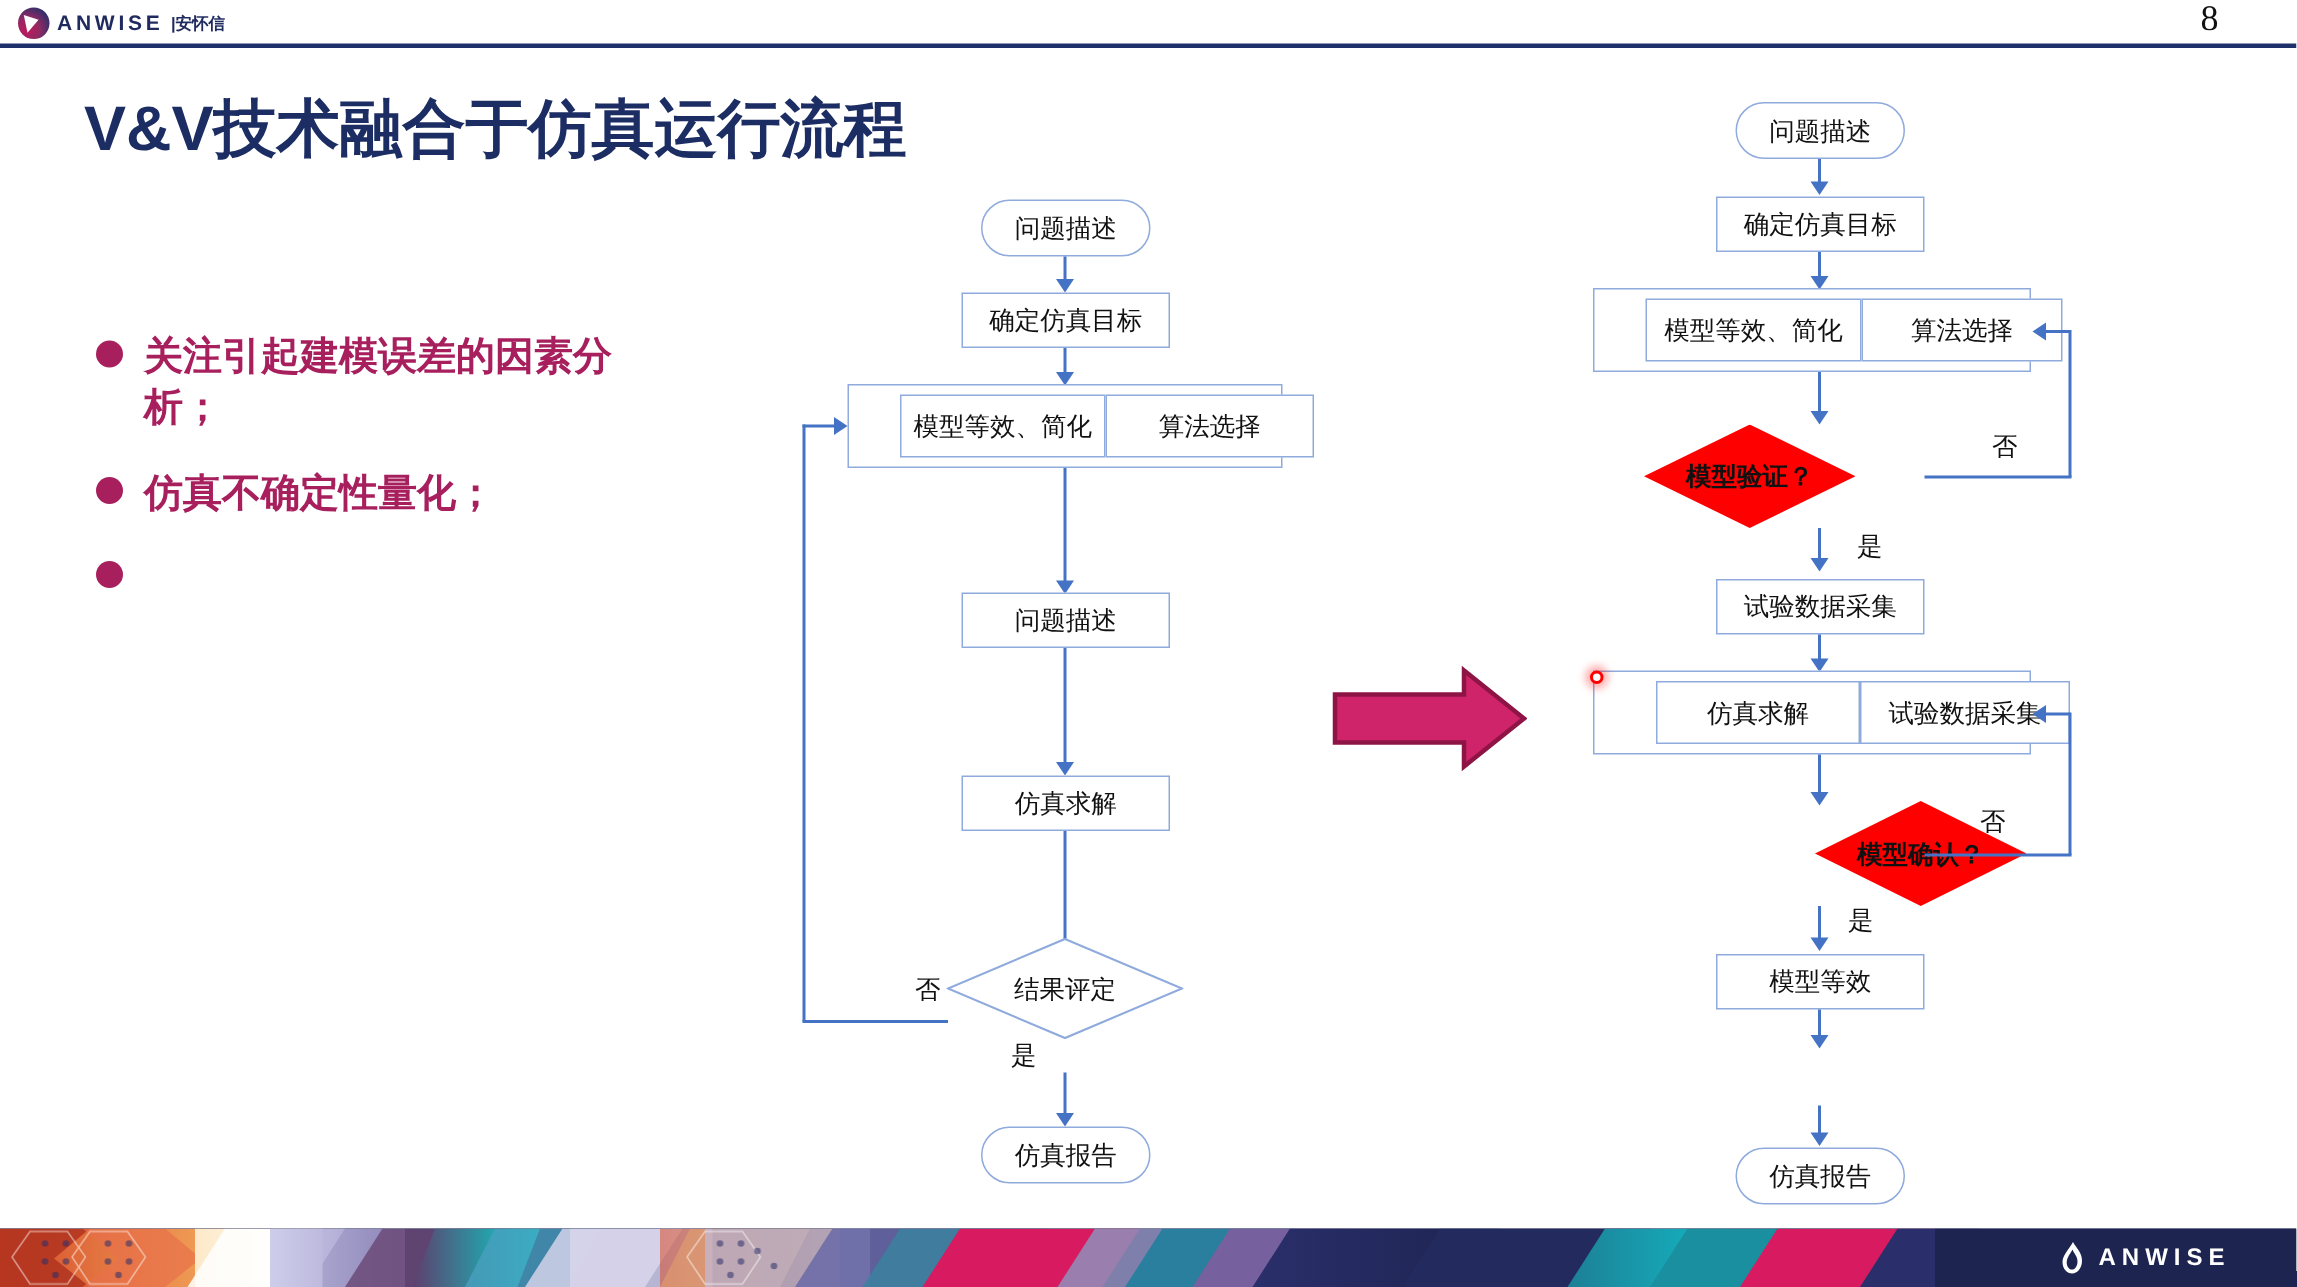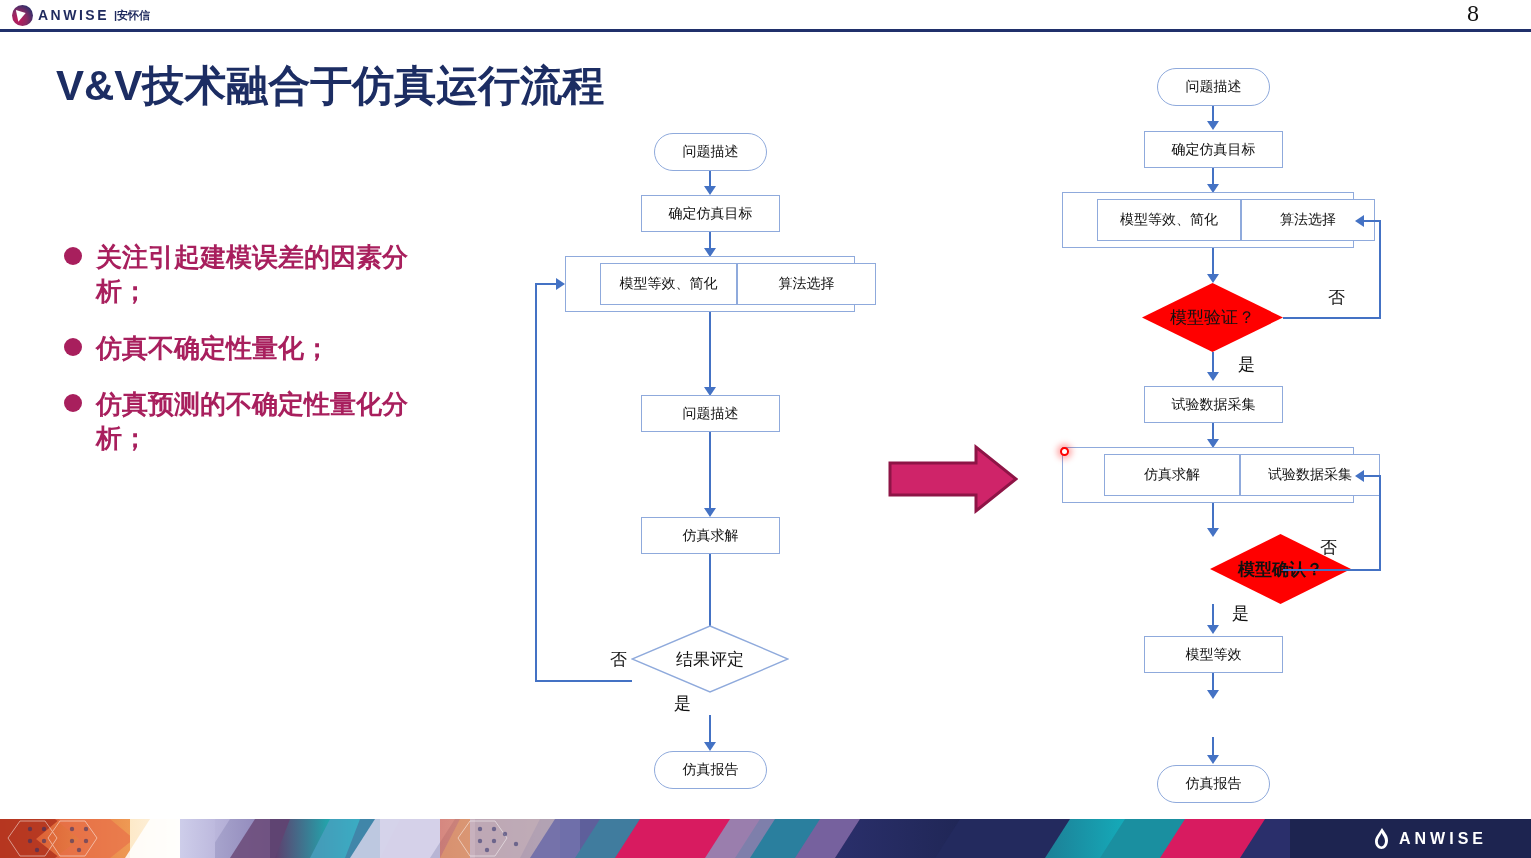--- a/index.html
+++ b/index.html
@@ -52,21 +52,21 @@
   }
 
   
   #slide-title {
     position:absolute; left:56px; top:58px;
     font-size:42px; font-weight:bold; color:#1c2d63;
     letter-spacing:0px; white-space:nowrap;
   }
 
   
-  #bullets { position:absolute; left:64px; top:240px; width:400px; }
+  #bullets { position:absolute; left:64px; top:220px; width:400px; }
   .bullet-row { display:flex; align-items:flex-start; margin-bottom:22px; }
   .bullet-dot {
     width:18px; height:18px; border-radius:50%;
     background:#a81f5d; flex:none; margin-top:7px; margin-right:14px;
   }
   .bullet-text {
     font-size:26px; font-weight:bold; color:#a81f5d;
     line-height:1.32; width:330px;
   }
 
@@ -75,21 +75,21 @@
     position:absolute; left:888px; top:443px; width:130px; height:72px;
   }
 
   
   .fc { position:absolute; }
   .node {
     position:absolute;
     border:1px solid #8faadc;
     background:#ffffff;
     display:flex; align-items:center; justify-content:center;
-    font-size:14px; color:#111111;
+    font-size:17px; color:#111111;
     font-family:"DejaVu Sans", sans-serif;
     white-space:nowrap;
     text-align:center;
   }
   .node.term { border-radius:22px; }
   .node.outer { border:1px solid #8faadc; background:#ffffff; }
   .node.inner-left, .node.inner-right {
     border:1px solid #8faadc;
     margin-left:28px;
   }
@@ -177,21 +177,20 @@
   <div class="bullet-row">
     <span class="bullet-dot"></span>
     <span class="bullet-text">关注引起建模误差的因素分析；</span>
   </div>
   <div class="bullet-row">
     <span class="bullet-dot"></span>
     <span class="bullet-text">仿真不确定性量化；</span>
   </div>
   <div class="bullet-row">
     <span class="bullet-dot"></span>
-    <span class="bullet-text">仿真预测的不确定性量化分析；</span>
   </div>
 </div>
 
 <div id="transition-arrow">
   <svg width="130" height="72" viewBox="0 0 130 72">
     <polygon points="2,20 88,20 88,4 128,36 88,68 88,52 2,52" fill="#cf2469" stroke="#8e1446" stroke-width="3" stroke-linejoin="miter"></polygon>
   </svg>
 </div>
 
 <div class="fc" id="left-flow" style="left:0;top:0;width:900px;height:820px;">
@@ -255,21 +254,21 @@
   <div class="vline" style="left:1212px;top:168px;height:17px;"></div>
   <div class="arrow-down" style="left:1207px;top:184px;"></div>
 
   <div class="node outer" style="left:1062px;top:192px;width:292px;height:56px;"></div>
   <div class="node inner-left" style="left:1069px;top:199px;width:144px;height:42px;">模型等效、简化</div>
   <div class="node inner-right" style="left:1213px;top:199px;width:134px;height:42px;">算法选择</div>
 
   <div class="vline" style="left:1212px;top:248px;height:27px;"></div>
   <div class="arrow-down" style="left:1207px;top:274px;"></div>
 
-  <div class="diamond-wrap" style="left:1142px;top:283px;width:141px;height:69px;">
+  <div class="diamond-wrap" style="left:1096px;top:283px;width:141px;height:69px;font-weight:bold;">
     <div class="diamond-red"></div>
     <div class="diamond-label">模型验证？</div>
   </div>
 
   <div class="hline" style="left:1283px;top:317px;width:98px;"></div>
   <div class="vline" style="left:1379px;top:220px;height:98px;"></div>
   <div class="hline" style="left:1364px;top:220px;width:16px;"></div>
   <div class="arrow-left" style="left:1355px;top:215px;"></div>
   <div class="edge-label" style="left:1328px;top:286px;">否</div>
 

